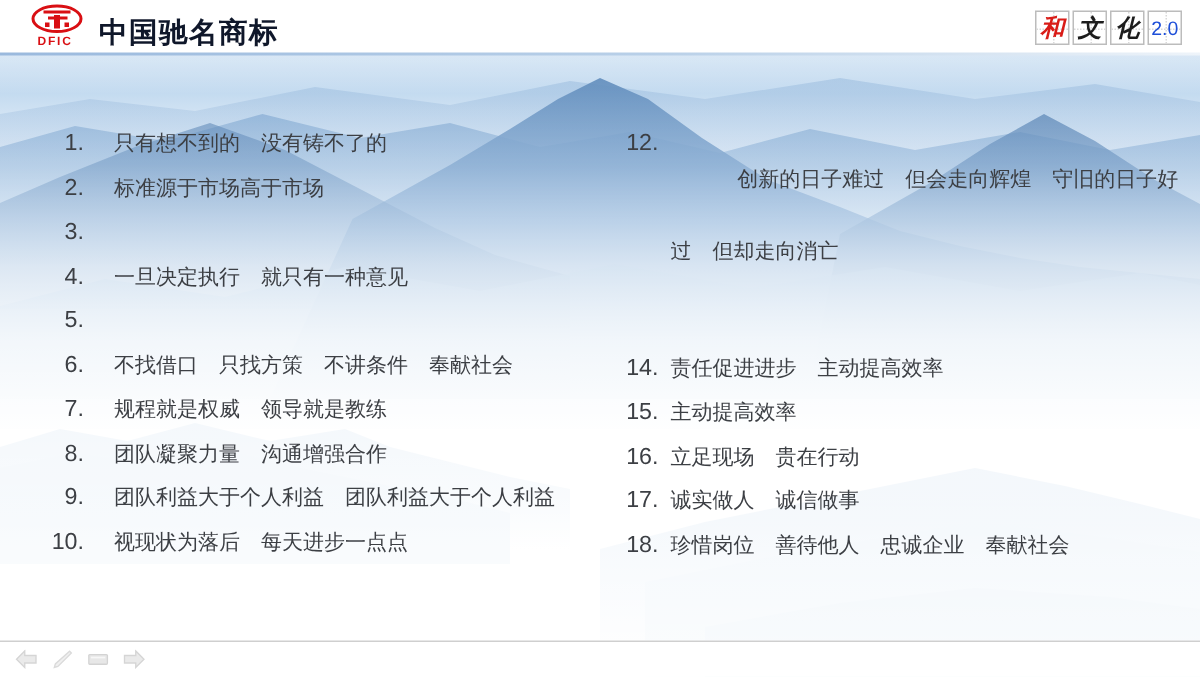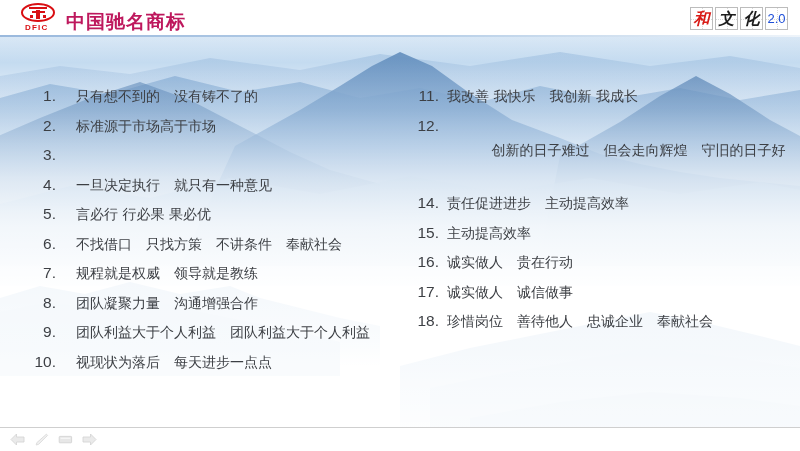--- a/index.html
+++ b/index.html
@@ -66,21 +66,21 @@
     letter-spacing: 1.2px;
     font-weight: bold;
     color: #d90f13;
     font-family: "Liberation Sans", sans-serif;
   }
   #brand-title {
     position: absolute;
     left: 66px; top: 9px;
     font-size: 19px;
     font-weight: bold;
-    color: #be185d;
+    color: #0f172a;
     letter-spacing: 1px;
     font-family: "DejaVu Sans", "Liberation Sans", sans-serif;
   }
 
   
   #calligraphy {
     position: absolute;
     right: 12px; top: 7px;
     display: flex;
     gap: 2px;
@@ -322,21 +322,20 @@
       </div>
       <div class="item">
         <span class="num">3.</span>
       </div>
       <div class="item">
         <span class="num">4.</span>
         <span class="txt">一旦决定执行　就只有一种意见</span>
       </div>
       <div class="item">
         <span class="num">5.</span>
-        <span class="txt">言必行 行必果 果必优</span>
       </div>
       <div class="item">
         <span class="num">6.</span>
         <span class="txt">不找借口　只找方策　不讲条件　奉献社会</span>
       </div>
       <div class="item">
         <span class="num">7.</span>
         <span class="txt">规程就是权威　领导就是教练</span>
       </div>
       <div class="item">
@@ -347,41 +346,38 @@
         <span class="num">9.</span>
         <span class="txt">团队利益大于个人利益　团队利益大于个人利益</span>
       </div>
       <div class="item">
         <span class="num">10.</span>
         <span class="txt">视现状为落后　每天进步一点点</span>
       </div>
     </div>
 
     <div id="col-right" class="column">
-      <div class="item">
-        <span class="num">11.</span>
-        <span class="txt">我改善 我快乐　我创新 我成长</span>
-      </div>
       <div class="item">
         <span class="num">12.</span>
         <span class="txt">
           <span>创新的日子难过　但会走向辉煌　守旧的日子好</span>
+          <span class="cont">过　但却走向消亡</span>
         </span>
       </div>
       <div class="item">
         <span class="num">14.</span>
         <span class="txt">责任促进进步　主动提高效率</span>
       </div>
       <div class="item">
         <span class="num">15.</span>
         <span class="txt">主动提高效率</span>
       </div>
       <div class="item">
         <span class="num">16.</span>
-        <span class="txt">诚实做人　贵在行动</span>
+        <span class="txt">立足现场　贵在行动</span>
       </div>
       <div class="item">
         <span class="num">17.</span>
         <span class="txt">诚实做人　诚信做事</span>
       </div>
       <div class="item">
         <span class="num">18.</span>
         <span class="txt">珍惜岗位　善待他人　忠诚企业　奉献社会</span>
       </div>
 

